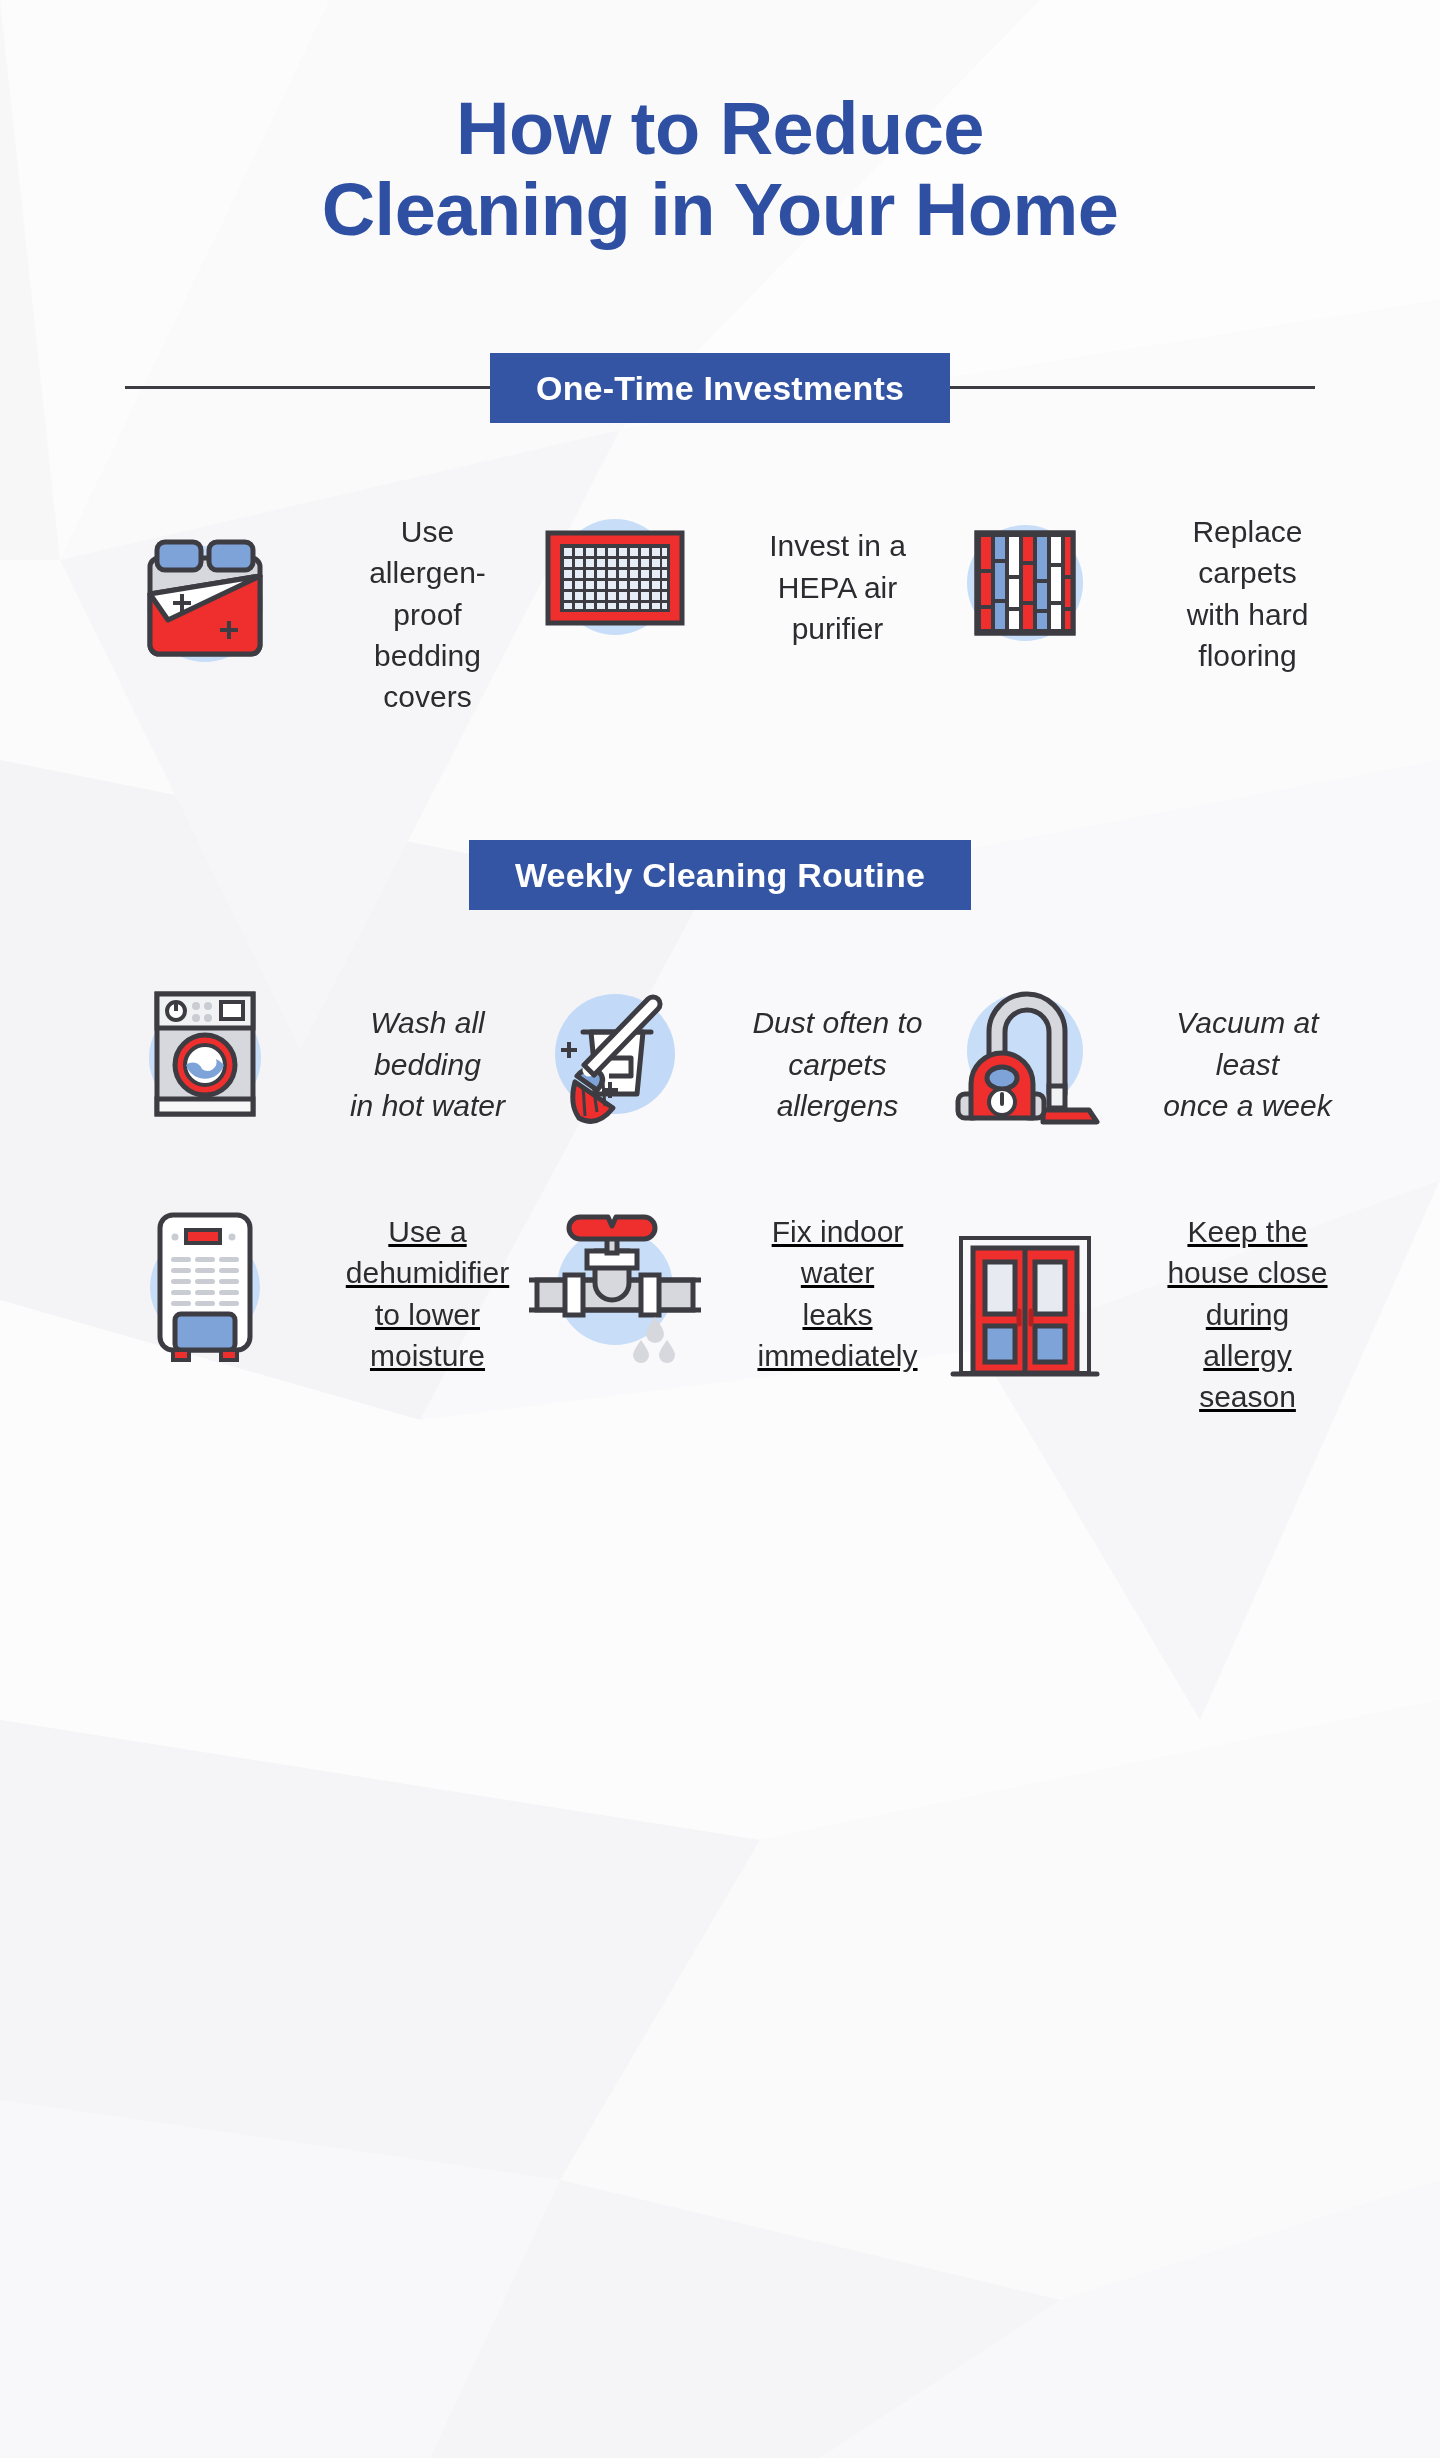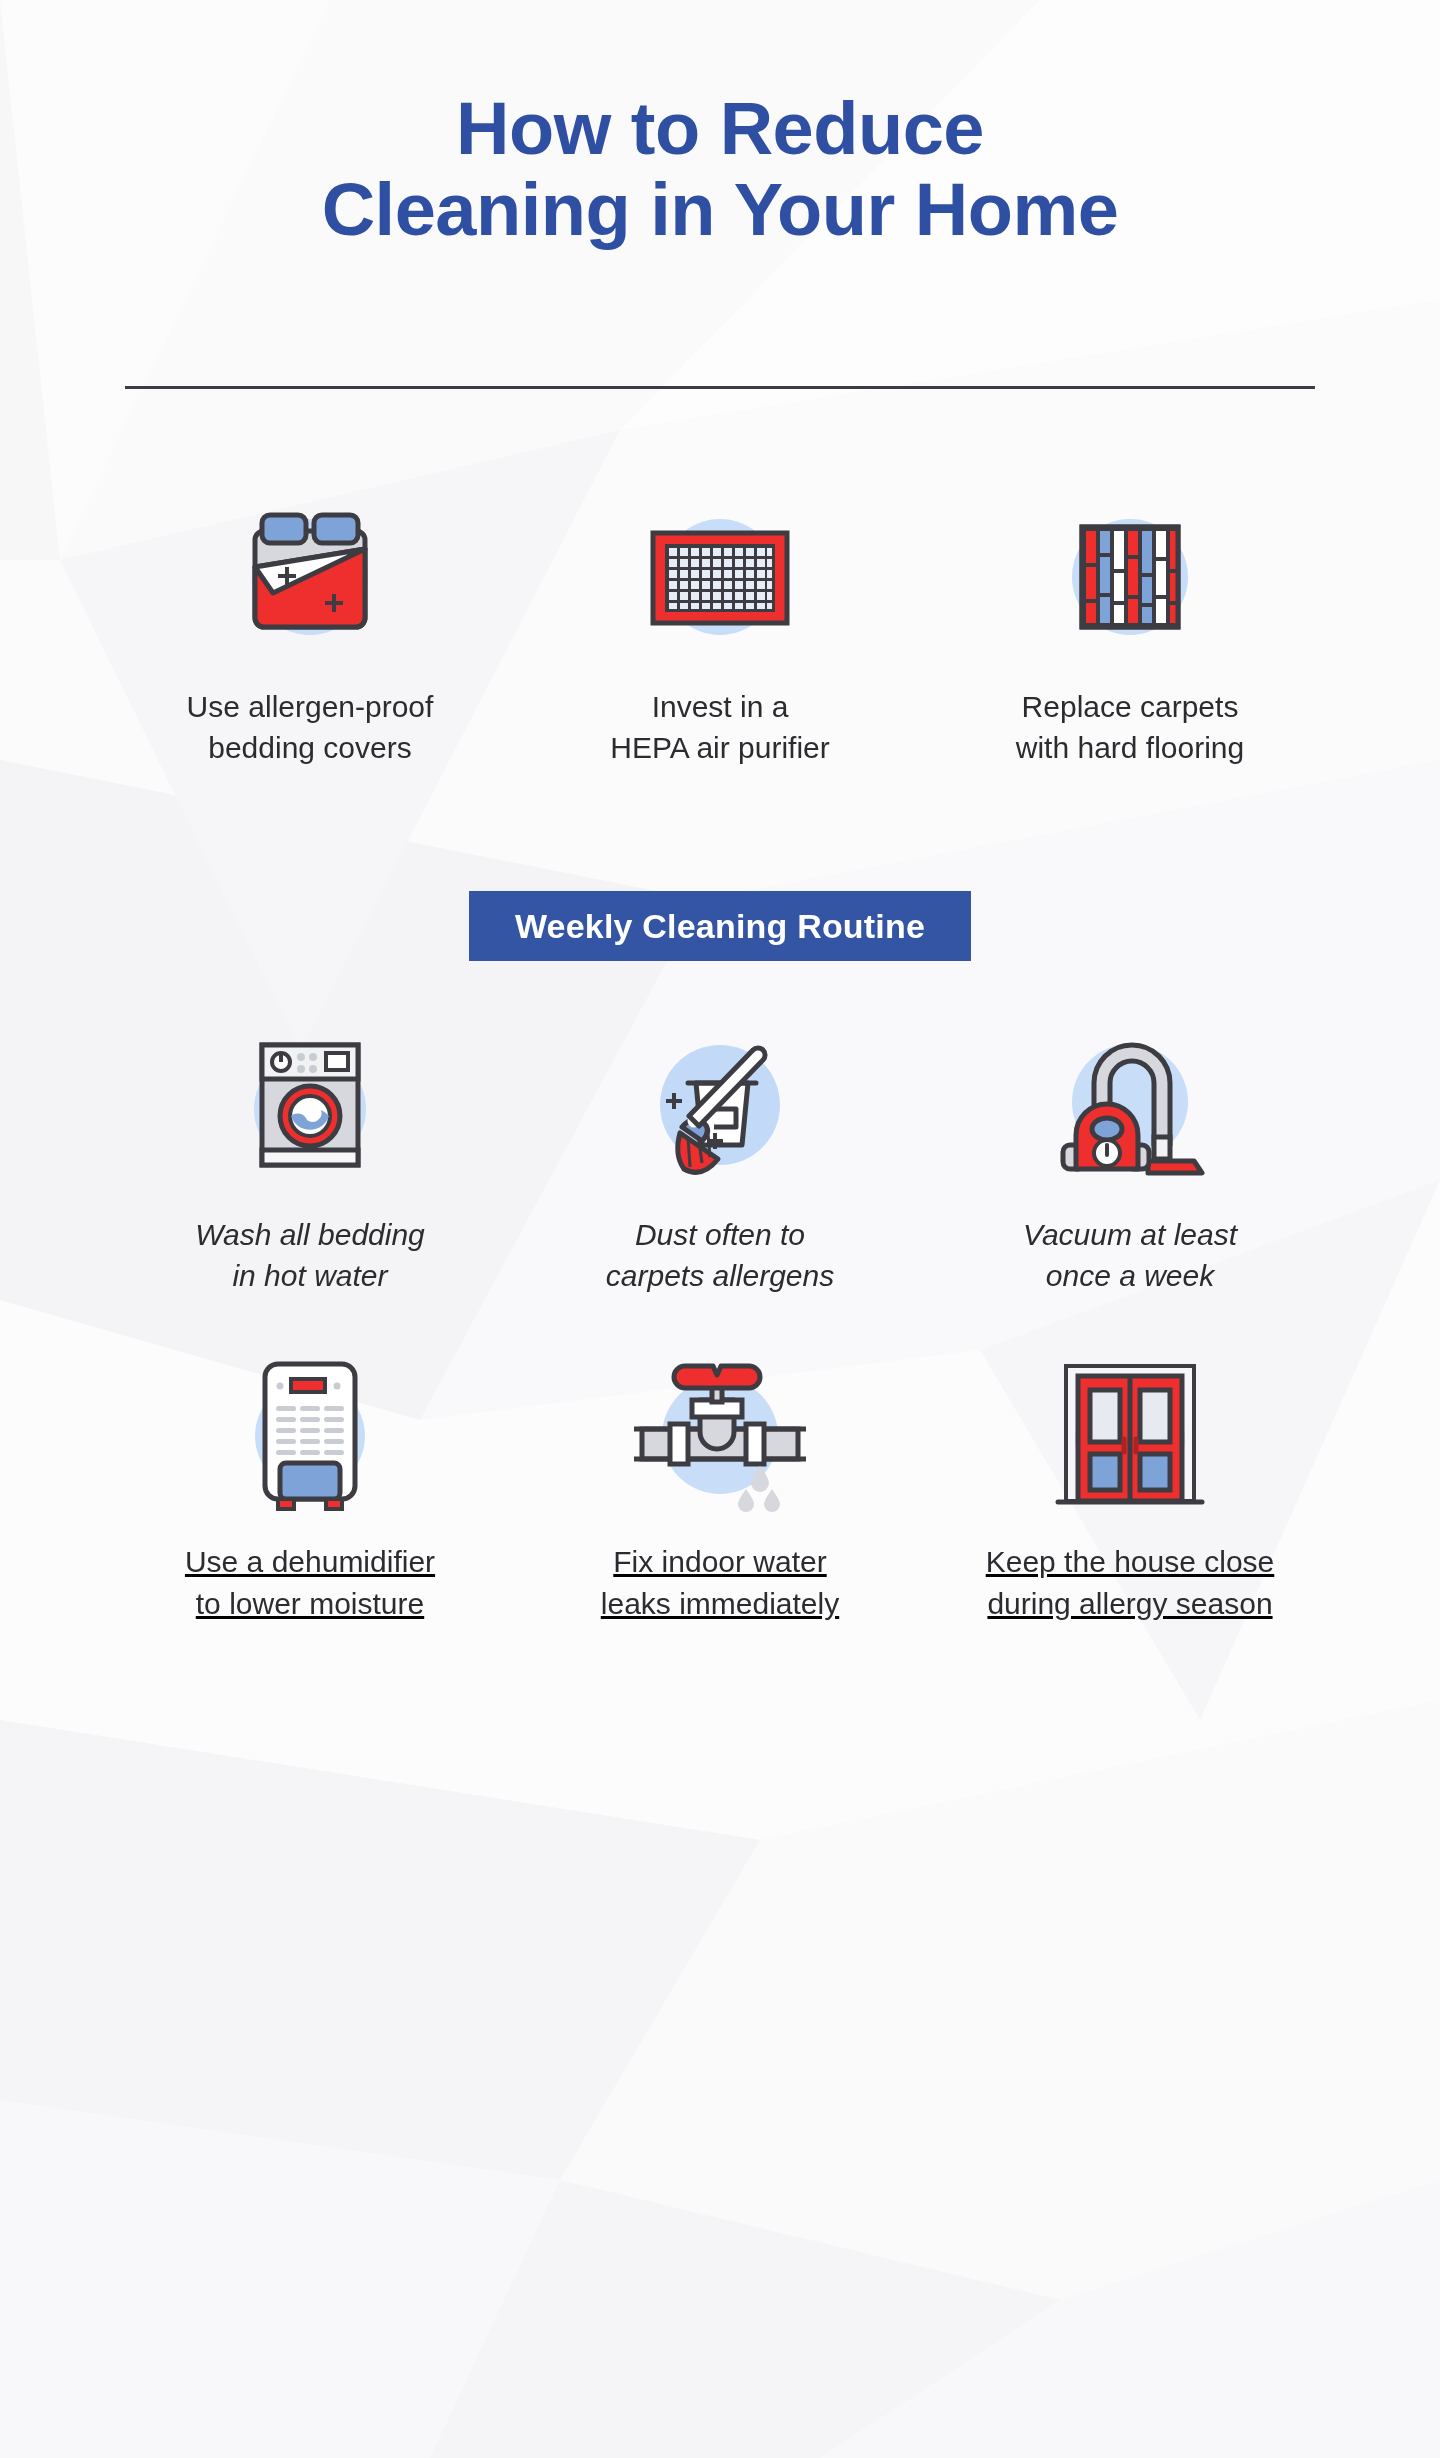--- a/index.html
+++ b/index.html
@@ -75,22 +75,23 @@
   .row {
     display: flex;
     justify-content: center;
     align-items: flex-start;
     margin: 0 auto;
     width: 1230px;
   }
   .card {
     width: 410px;
     display: flex;
-    flex-direction: column;
+    flex-direction: row;
     align-items: center;
+    gap: 35px;
   }
   .icon-wrap {
     width: 200px;
     height: 175px;
     display: flex;
     align-items: center;
     justify-content: center;
   }
   .caption {
     margin-top: 22px;
@@ -130,20 +131,21 @@
 
 <div id="page">
 
   <div class="title-block">
     <div class="title-line">How to Reduce</div>
     <div class="title-line">Cleaning in Your Home</div>
   </div>
 
   <div class="section-header sec1">
     <div class="rule"></div>
+    <div class="banner">One-Time Investments</div>
     <div class="rule"></div>
   </div>
 
   <div class="row row1">
 
     <div class="card">
       <div class="icon-wrap">
         <svg width="200" height="175" viewBox="0 0 200 175">
           <circle cx="100" cy="88" r="58" fill="#c7ddf8"></circle>
           <rect x="45" y="42" width="110" height="96" rx="9" fill="#d6d8dd" stroke="#3c3c42" stroke-width="5"></rect>

